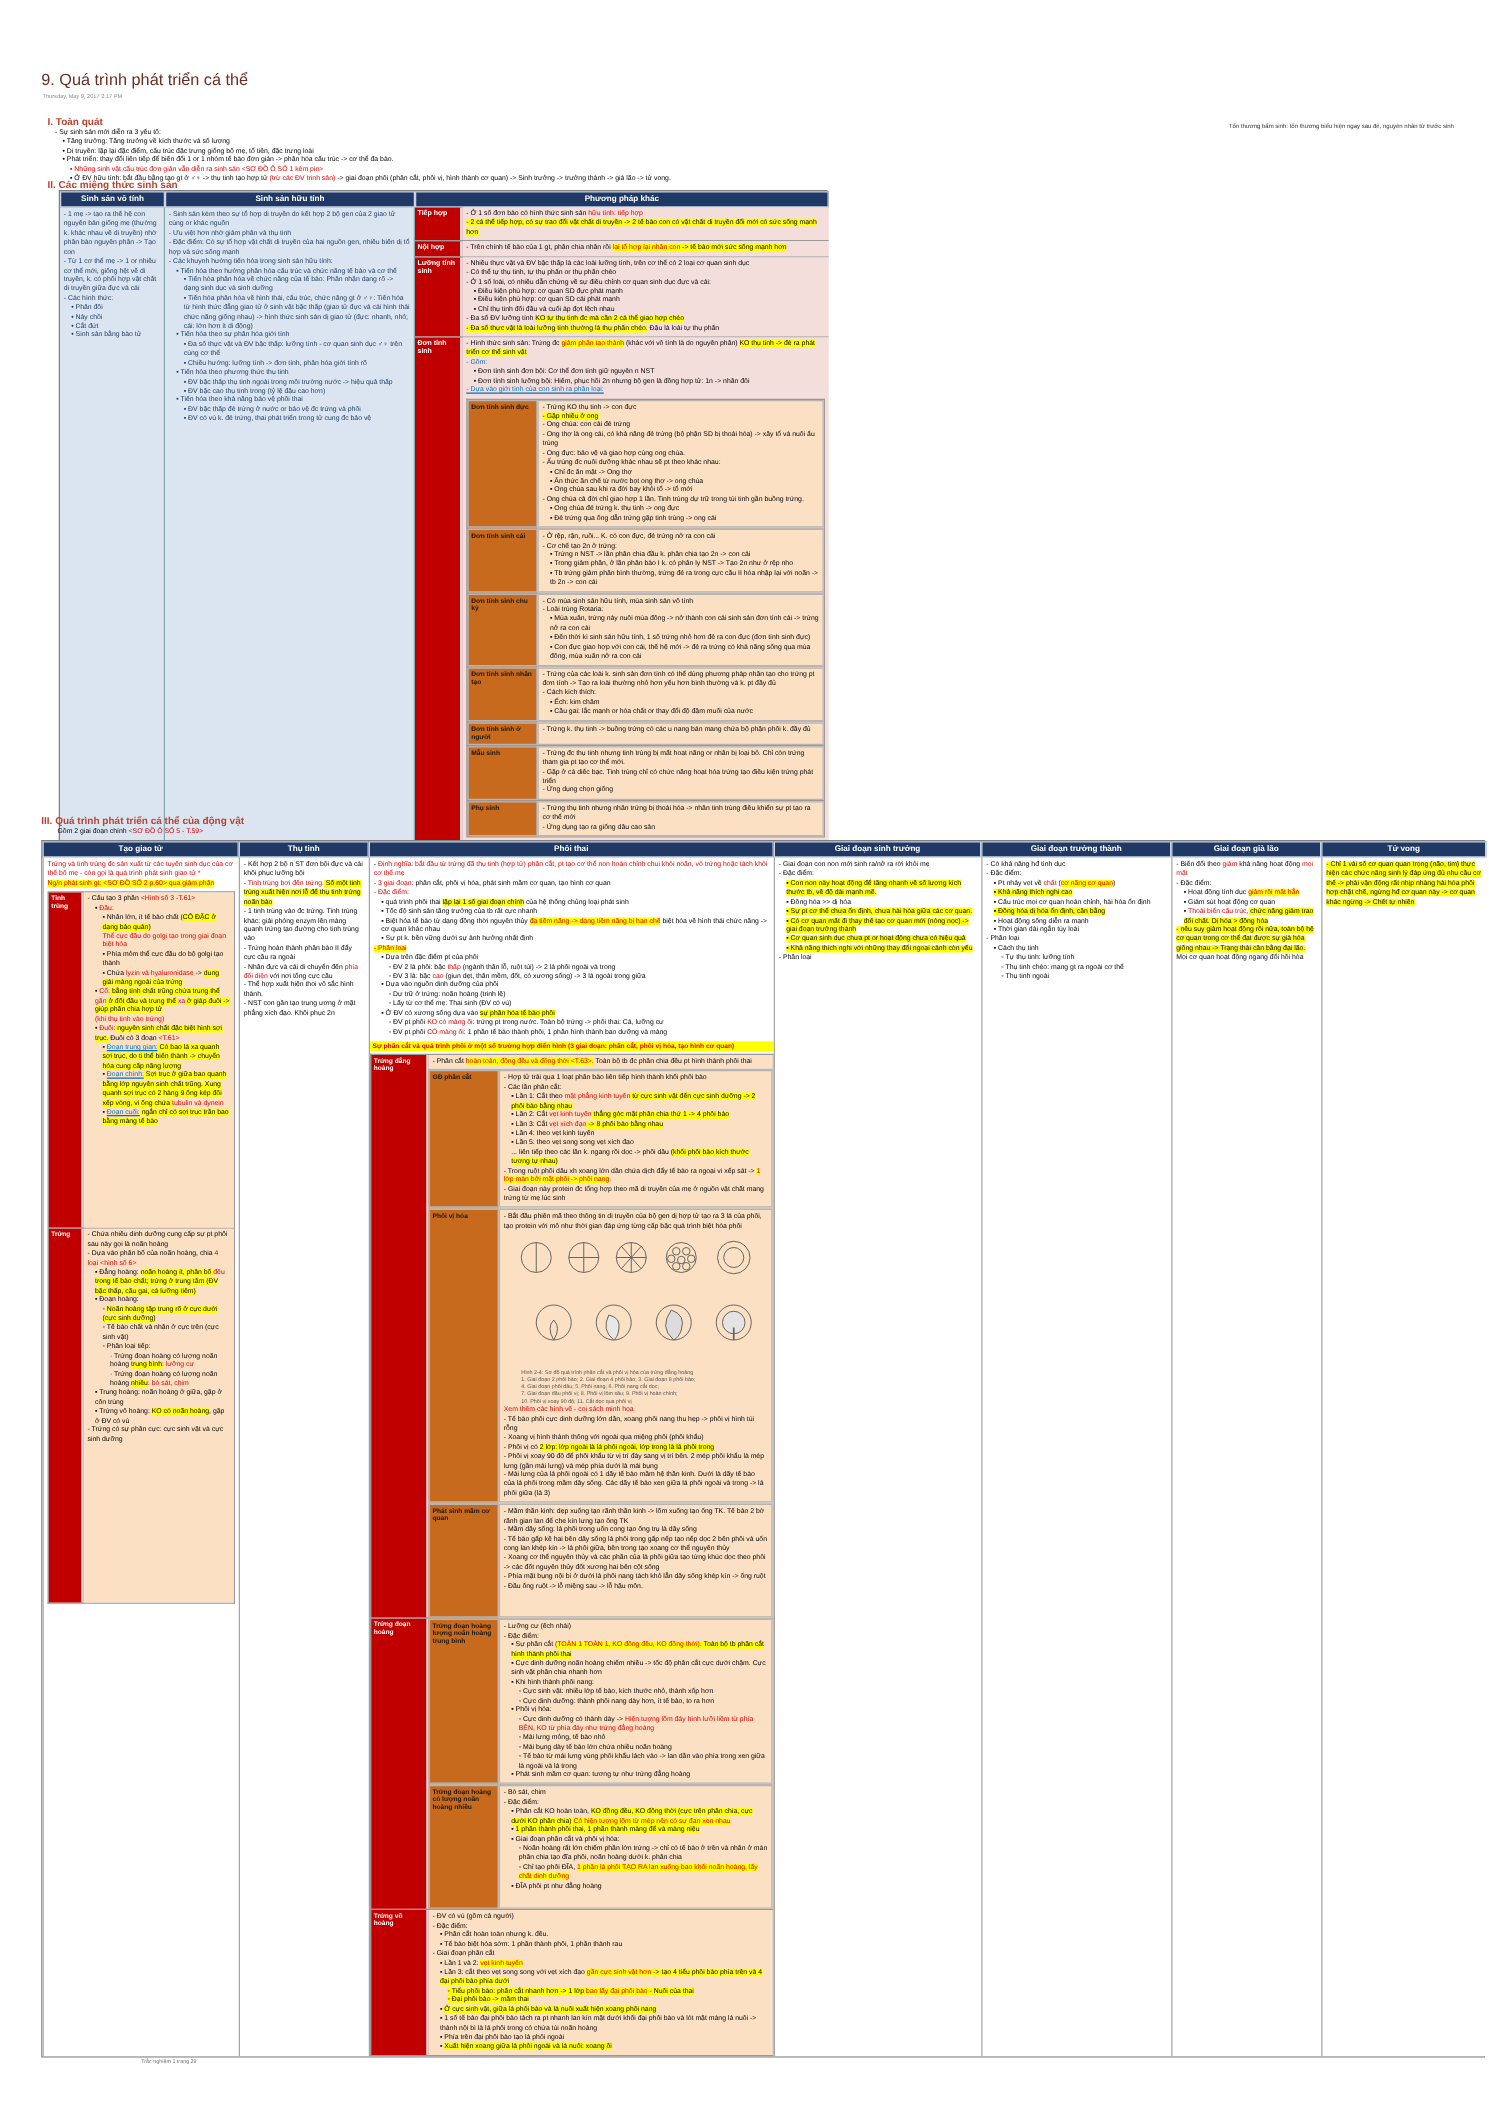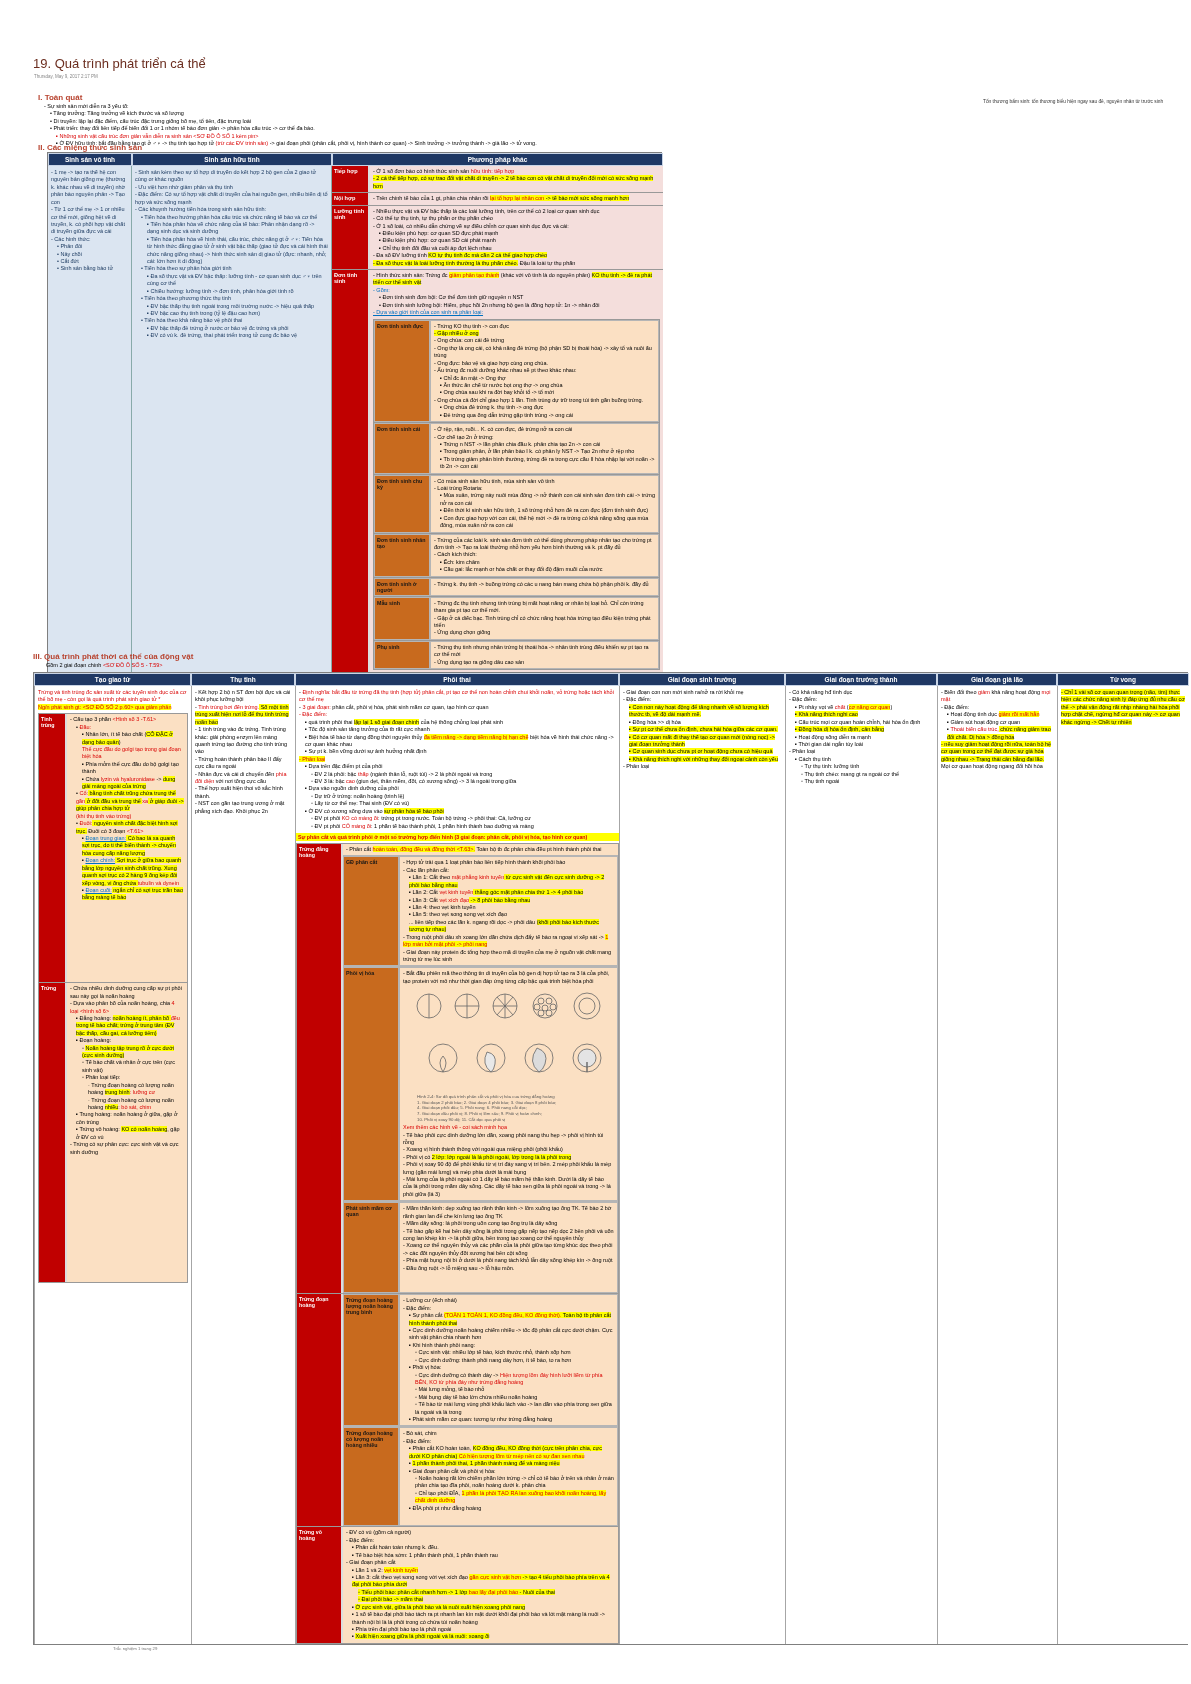--- a/index.html
+++ b/index.html
@@ -50,21 +50,21 @@
   .g3:last-of-type{border-bottom:1px solid #999;}
   .g3 .rlab{font-size:5.3px;}
   .g3s{display:grid;grid-template-columns:56px 1fr;border-top:1px solid #b5b5b5;}
   .g3intro{background:#fbe0c3;padding:2px 3px;}
   .figwrap{margin:3px 0 2px 6px;}
   .cap{margin:2px 0 2px 14px;}
 </style>
 </head>
 <body>
 
-<div class="title">19. Quá trình phát triển cá thể</div>
+<div class="title">9. Quá trình phát triển cá thể</div>
 <div class="meta">Thursday, May 9, 2017    2:17 PM</div>
 <div class="sidenote">Tổn thương bẩm sinh: tổn thương biểu hiện ngay sau đẻ, nguyên nhân từ trước sinh</div>
 
 <div class="h1 sec1h">I. Toàn quát</div>
 <div class="sec1b">
     <div class="ln" style="padding-left: 0px;"><span>- Sự sinh sản mới diễn ra 3 yếu tố:</span></div>
     <div class="ln" style="padding-left: 6px;"><span>• Tăng trưởng: Tăng trưởng về kích thước và số lượng</span></div>
     <div class="ln" style="padding-left: 6px;"><span>• Di truyền: lặp lại đặc điểm, cấu trúc đặc trưng giống bố mẹ, tổ tiên, đặc trưng loài</span></div>
     <div class="ln" style="padding-left: 6px;"><span>• Phát triển: thay đổi liên tiếp để biến đổi 1 or 1 nhóm tế bào đơn giản -&gt; phân hóa cấu trúc -&gt; cơ thể đa bào.</span></div>
     <div class="ln" style="padding-left: 12px;"><span class="r">▪ Những sinh vật cấu trúc đơn giản vẫn diễn ra sinh sản &lt;SƠ ĐỒ Ô SỐ 1 kèm pin&gt;</span></div>
@@ -206,21 +206,21 @@
           <div class="ocon">
               <div class="ln" style="padding-left: 0px;"><span>- Trứng thụ tinh nhưng nhân trứng bị thoái hóa -&gt; nhân tinh trùng điều khiển sự pt tạo ra cơ thể mới</span></div>
               <div class="ln" style="padding-left: 0px;"><span>- Ứng dụng tạo ra giống dâu cao sản</span></div>
             </div>
         </div>
       </div>
     </div>
   </div>
 </div>
 
-<div class="h1 sec3h">III. Quá trình phát thời cá thể của động vật</div>
+<div class="h1 sec3h">III. Quá trình phát triển cá thể của động vật</div>
 <div class="sec3sub">
     <div class="ln" style="padding-left: 0px;"><span>Gồm 2 giai đoạn chính  </span><span class="r">&lt;SƠ ĐỒ Ô SỐ 5 - T.59&gt;</span></div>
   </div>
 
 <div class="t2">
   <div class="th">Tạo giao tử</div>
   <div class="th">Thụ tinh</div>
   <div class="th">Phôi thai</div>
   <div class="th">Giai đoạn sinh trưởng</div>
   <div class="th">Giai đoạn trưởng thành</div>

